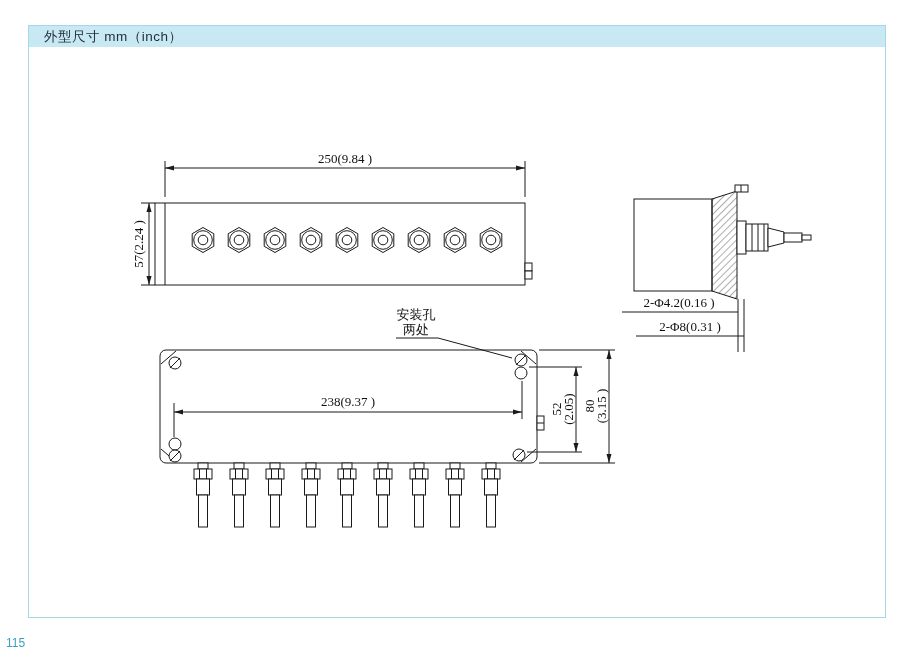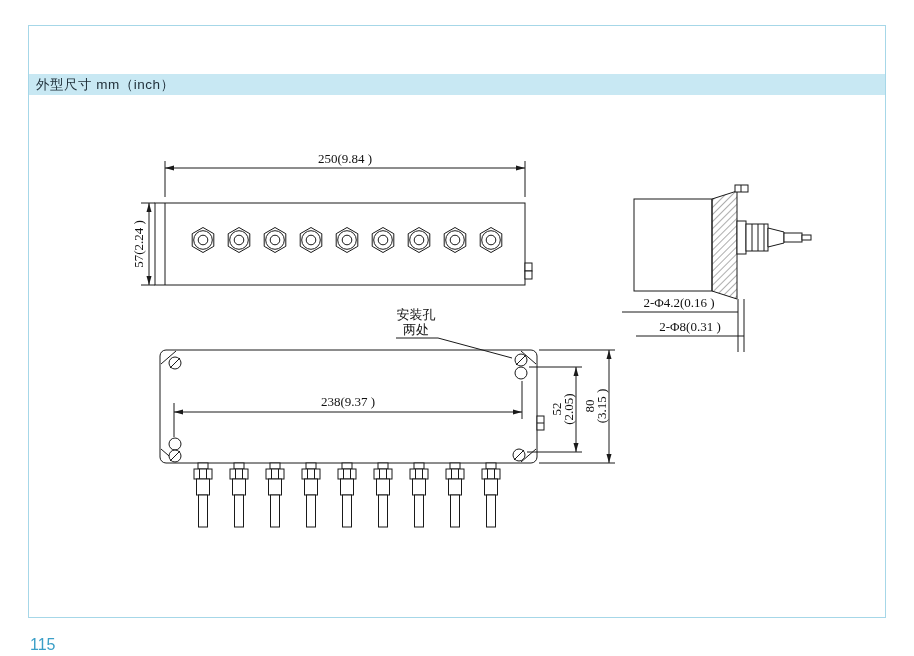--- a/index.html
+++ b/index.html
@@ -6,26 +6,25 @@
   body{
     width:914px;height:656px;position:relative;background:#ffffff;
     font-family:"Liberation Sans",sans-serif;overflow:hidden;
   }
   .panel{
     position:absolute;left:28px;top:25px;width:858px;height:593px;
     border:1px solid #a6d7e8;background:#ffffff;box-sizing:border-box;
   }
   .panel-header{
     height:21px;background:#c8e8f3;color:#22323c;
-    font-size:13.5px;line-height:21px;padding-left:7px;
+    font-size:13.5px;line-height:21px;padding-left:15px;
     letter-spacing:0.5px;
-    margin-top:48px;
   }
   .page-number{
-    position:absolute;left:6px;top:636px;color:#3b9fc7;font-size:16px;margin-left:24px;
+    position:absolute;left:6px;top:636px;color:#3b9fc7;font-size:12px;
   }
   svg.drawing{position:absolute;left:0;top:0;width:914px;height:656px;}
   svg .ln{stroke:#1a1a1a;stroke-width:1;fill:none;}
   svg .fw{stroke:#1a1a1a;stroke-width:1;fill:#ffffff;}
   svg .hatch{stroke:#1a1a1a;stroke-width:1;fill:url(#hatchp);}
   svg .ar{fill:#1a1a1a;stroke:none;}
   svg text.dim{font-family:"Liberation Serif",serif;font-size:13px;fill:#111111;}
   svg text.cjk{font-family:"Liberation Sans",sans-serif;font-size:13px;fill:#111111;}
 </style>
 </head>

